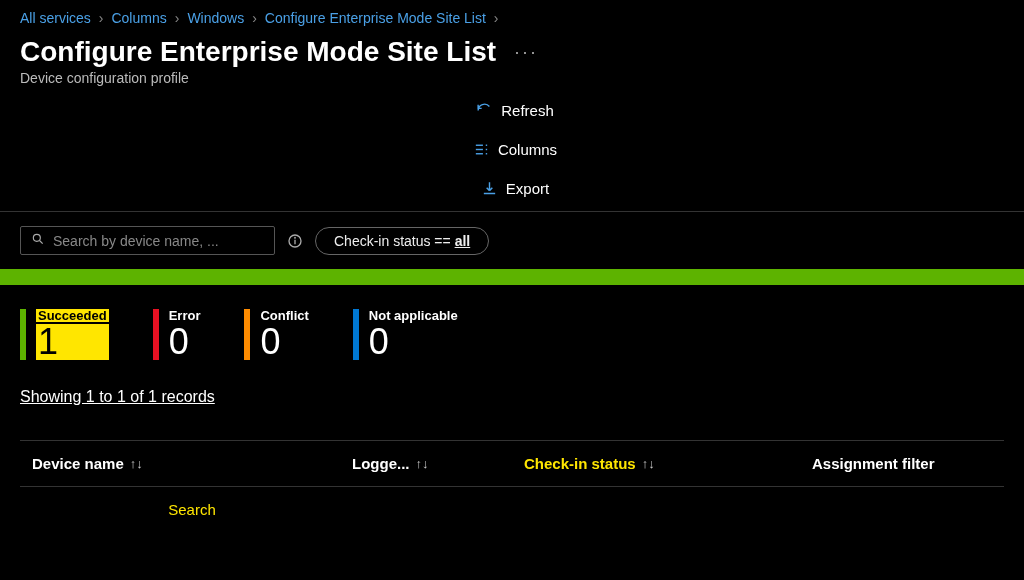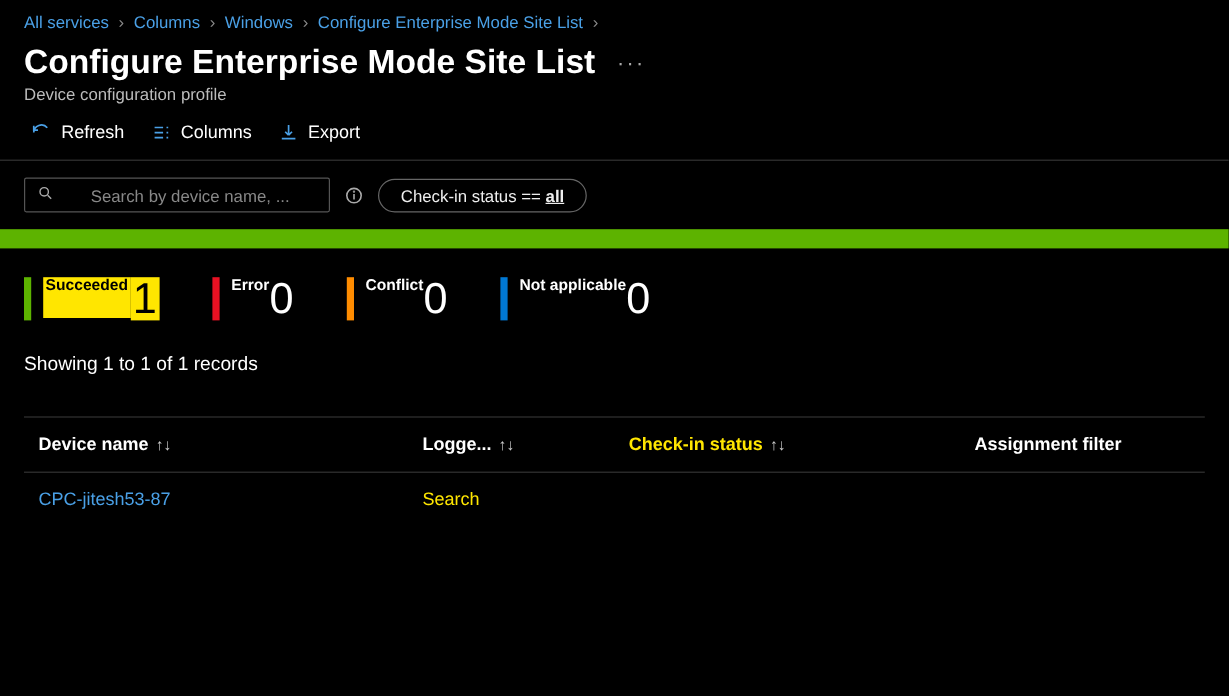--- a/index.html
+++ b/index.html
@@ -47,20 +47,21 @@
       padding: 2px 20px 16px 20px;
       color: #bbbbbb;
       font-size: 14px;
     }
     .toolbar {
       display: flex;
       align-items: center;
       gap: 22px;
       padding: 0 20px 14px 26px;
       border-bottom: 1px solid #333;
+      flex-direction: column;
     }
     .toolbar-btn {
       display: flex;
       align-items: center;
       gap: 8px;
       color: #ffffff;
       cursor: pointer;
       font-size: 15px;
     }
     .toolbar-btn svg { width: 17px; height: 17px; }
@@ -82,21 +83,20 @@
     }
     .search-box svg { width: 14px; height: 14px; color:#aaa; flex-shrink:0;}
     .search-box input {
       background: transparent;
       border: none;
       outline: none;
       color: #fff;
       font-size: 14px;
       margin-left: 8px;
       width: 100%;
-      text-align: center;
     }
     .search-box input::placeholder { color: #888; }
     .info-icon { color: #aaa; display:flex; align-items:center;}
     .info-icon svg { width: 16px; height: 16px; }
     .filter-pill {
       border: 1px solid #666;
       border-radius: 16px;
       padding: 5px 18px;
       color: #eee;
       font-size: 14px;
@@ -114,21 +114,21 @@
       padding: 24px 20px 18px 20px;
     }
     .status-card {
       display: flex;
       align-items: stretch;
       gap: 10px;
     }
     .status-bar {
       width: 6px;
     }
-    .status-card .texts { display:flex; justify-content:flex-start;}
+    .status-card .texts { display:flex; flex-direction:column; justify-content:flex-start;}
     .status-label {
       font-size: 13px;
       font-weight: 600;
       color: #fff;
       line-height: 1;
       margin-bottom: 2px;
     }
     .status-value {
       font-size: 36px;
       font-weight: 400;
@@ -139,23 +139,25 @@
     .highlight-succeeded .status-value {
       background: #ffe600;
       color: #000;
       padding: 0 2px;
       display: inline-block;
     }
     .records-count {
       padding: 10px 20px 18px 20px;
       font-size: 16px;
       color: #ffffff;
+      text-decoration: underline;
     }
     .table {
       padding: 16px 20px;
+      text-align: center;
     }
     .table-header, .table-row {
       display: grid;
       grid-template-columns: 320px 160px 300px 220px;
       align-items: center;
       padding: 14px 12px;
     }
     .table-header {
       border-top: 1px solid #333;
       border-bottom: 1px solid #333;
@@ -295,17 +297,16 @@
     </div>
     <div class="th highlight">
       <span>Check-in status</span>
       <span class="sort-icon">↑↓</span>
     </div>
     <div class="th">
       <span>Assignment filter</span>
     </div>
   </div>
   <div class="table-row">
-    <div class="td link">CPC-jitesh53-87</div>
     <div class="td success">Search</div>
     <div class="td"></div>
   </div>
 </div>
 
 </body></html>

